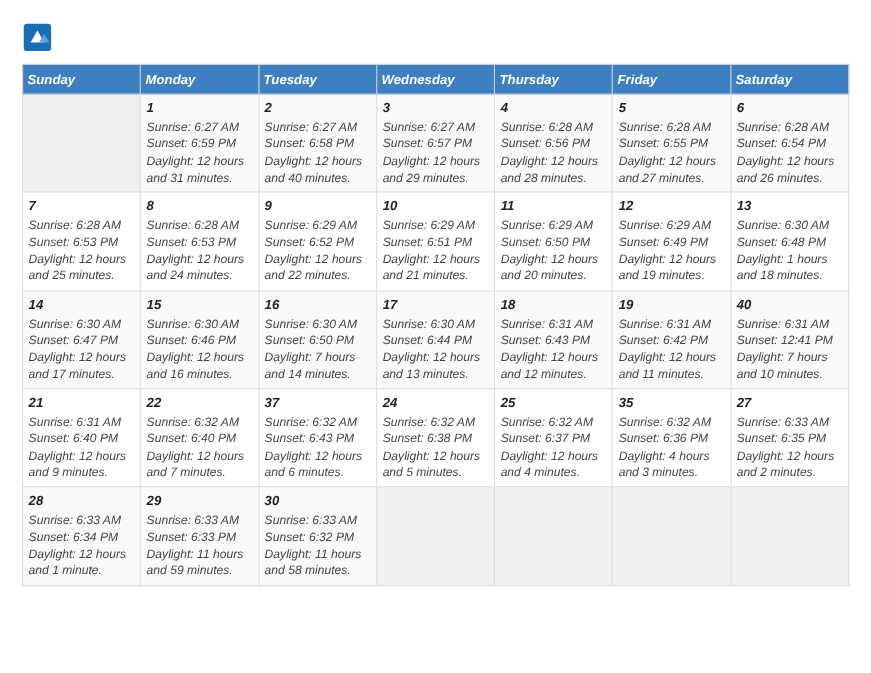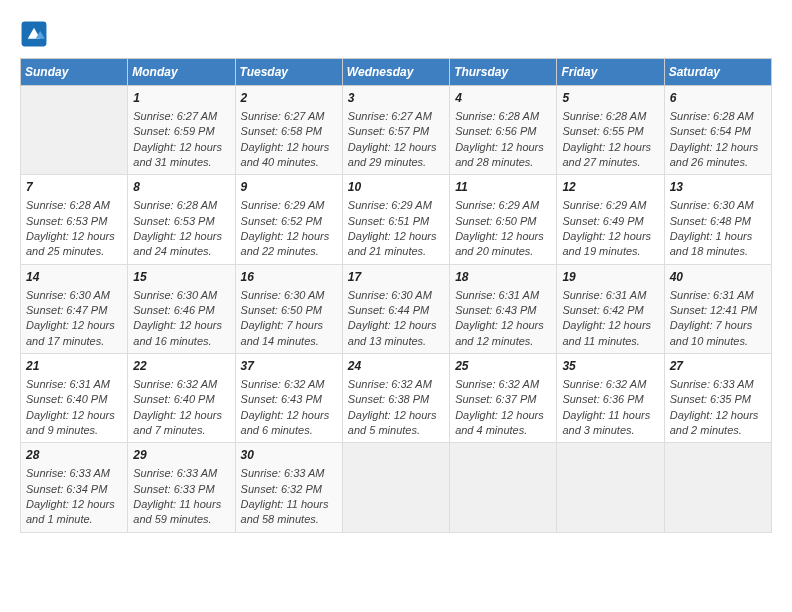--- a/index.html
+++ b/index.html
@@ -277,21 +277,21 @@
         <td>
           <span class="day-num">25</span>
           <div>Sunrise: 6:32 AM</div>
           <div>Sunset: 6:37 PM</div>
           <div>Daylight: 12 hours and 4 minutes.</div>
         </td>
         <td>
           <span class="day-num">35</span>
           <div>Sunrise: 6:32 AM</div>
           <div>Sunset: 6:36 PM</div>
-          <div>Daylight: 11 hours and 3 minutes.</div>
+          <div>Daylight: 4 hours and 3 minutes.</div>
         </td>
         <td>
           <span class="day-num">27</span>
           <div>Sunrise: 6:33 AM</div>
           <div>Sunset: 6:35 PM</div>
           <div>Daylight: 12 hours and 2 minutes.</div>
         </td>
       </tr>
       <tr>
         <td>

